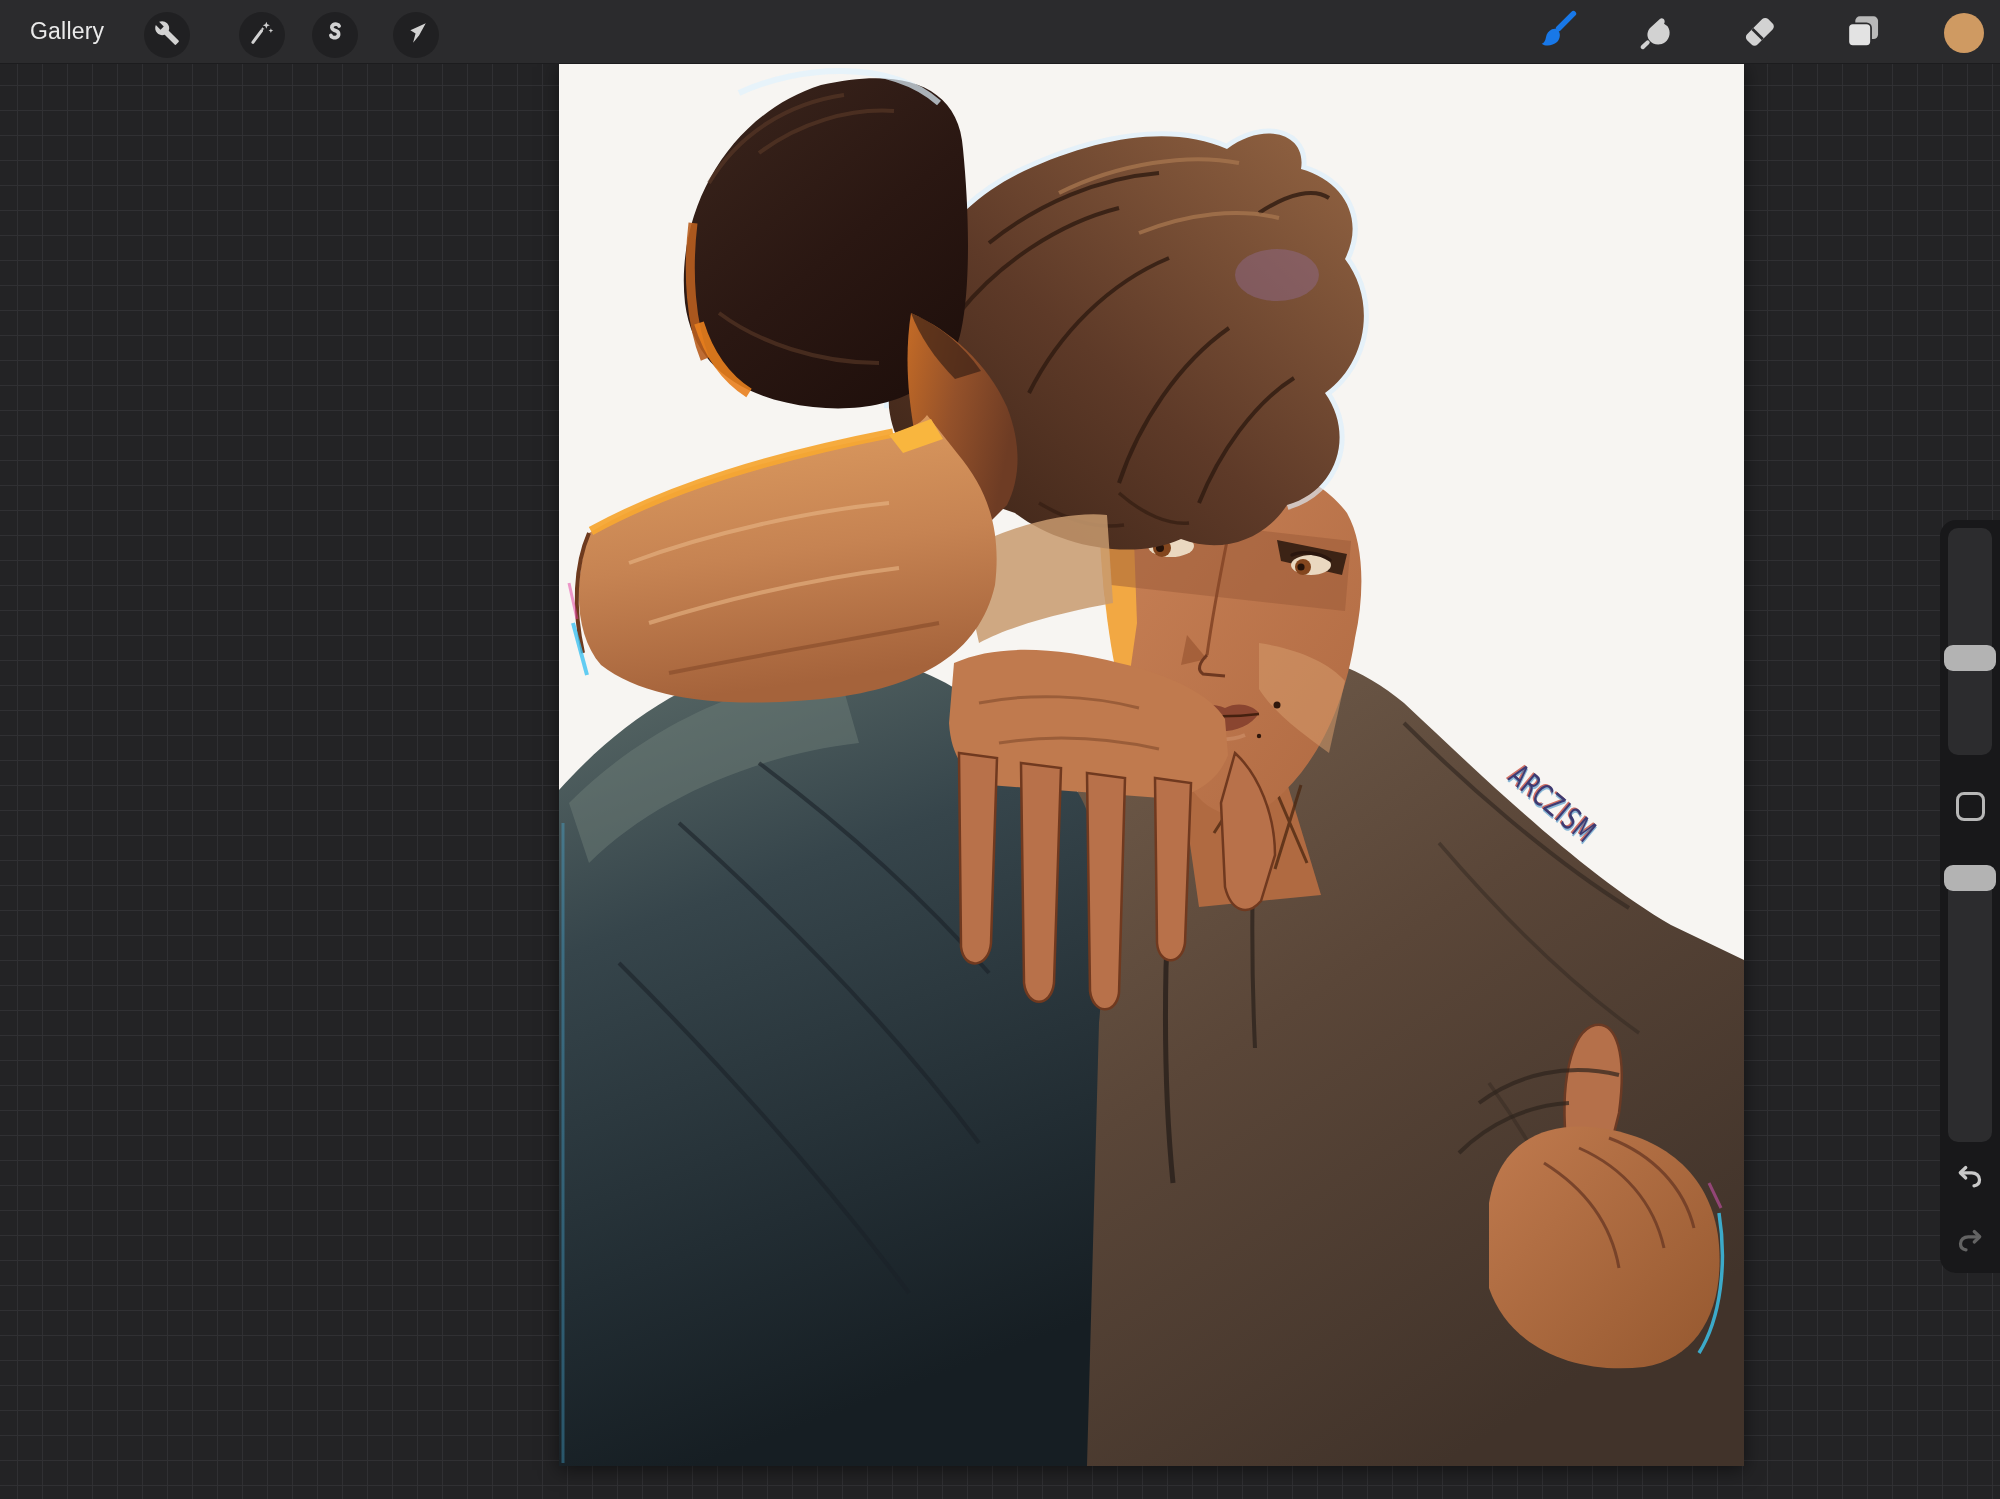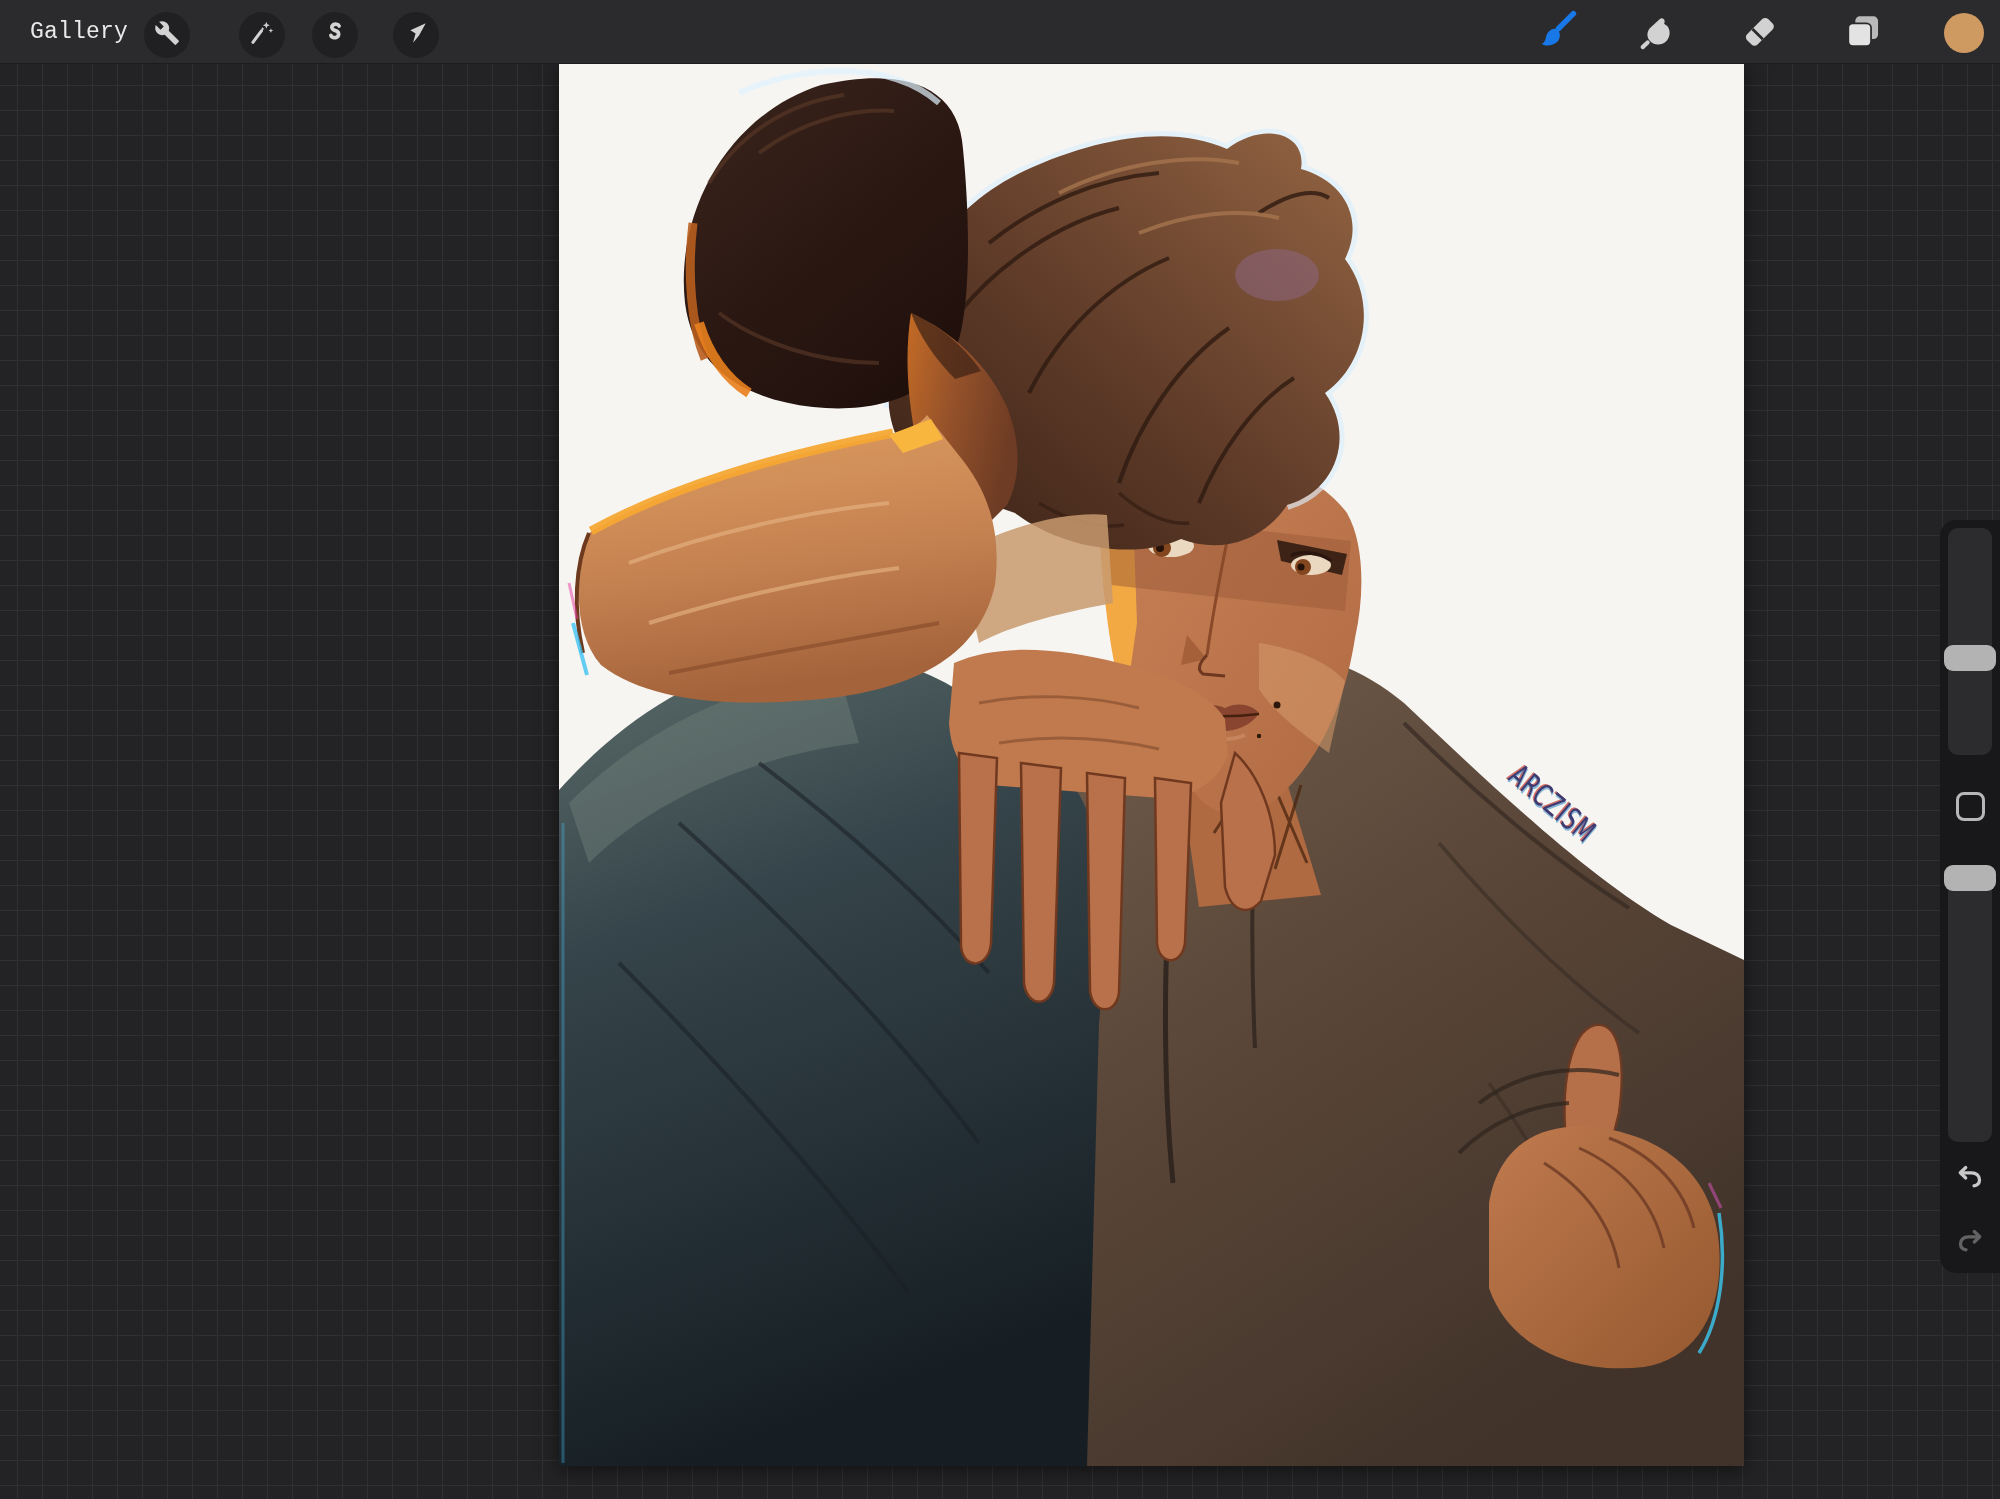--- a/index.html
+++ b/index.html
@@ -10,21 +10,21 @@
     background-image:
       linear-gradient(var(--grid-line,#303033) 1px, transparent 1px),
       linear-gradient(90deg, var(--grid-line,#303033) 1px, transparent 1px);
     background-size:25px 25px;
     background-position:17px 10px;
   }
   
   .toolbar{
     position:absolute;left:0;top:0;width:2000px;height:63px;
     background:var(--toolbar-bg,#2b2b2d);
-    border-bottom:1px solid #1c1c1e;z-index:30;font-family:Liberation Mono, monospace;
+    border-bottom:1px solid #1c1c1e;z-index:30;
   }
   .gallery-btn{
     position:absolute;left:30px;top:0;height:63px;display:flex;align-items:center;
     color:#eaeaea;font-size:23px;letter-spacing:.2px;cursor:default;
   }
   .tb-circle{
     position:absolute;top:12px;width:46px;height:46px;border-radius:50%;
     background:var(--button-bg,#202022);display:flex;align-items:center;justify-content:center;
   }
   .tb-icon{

